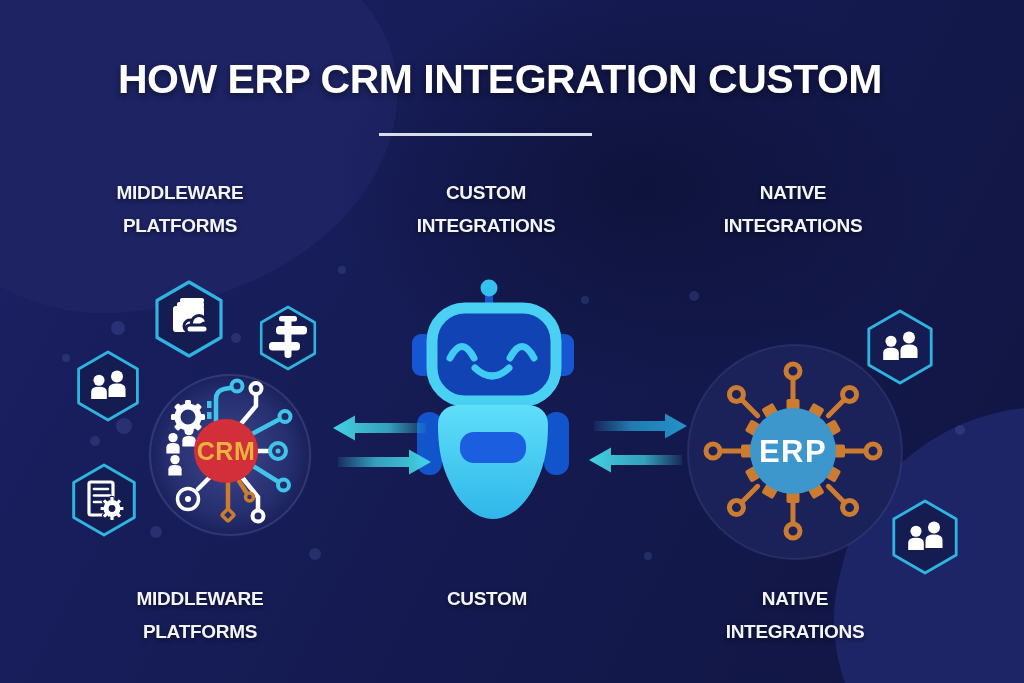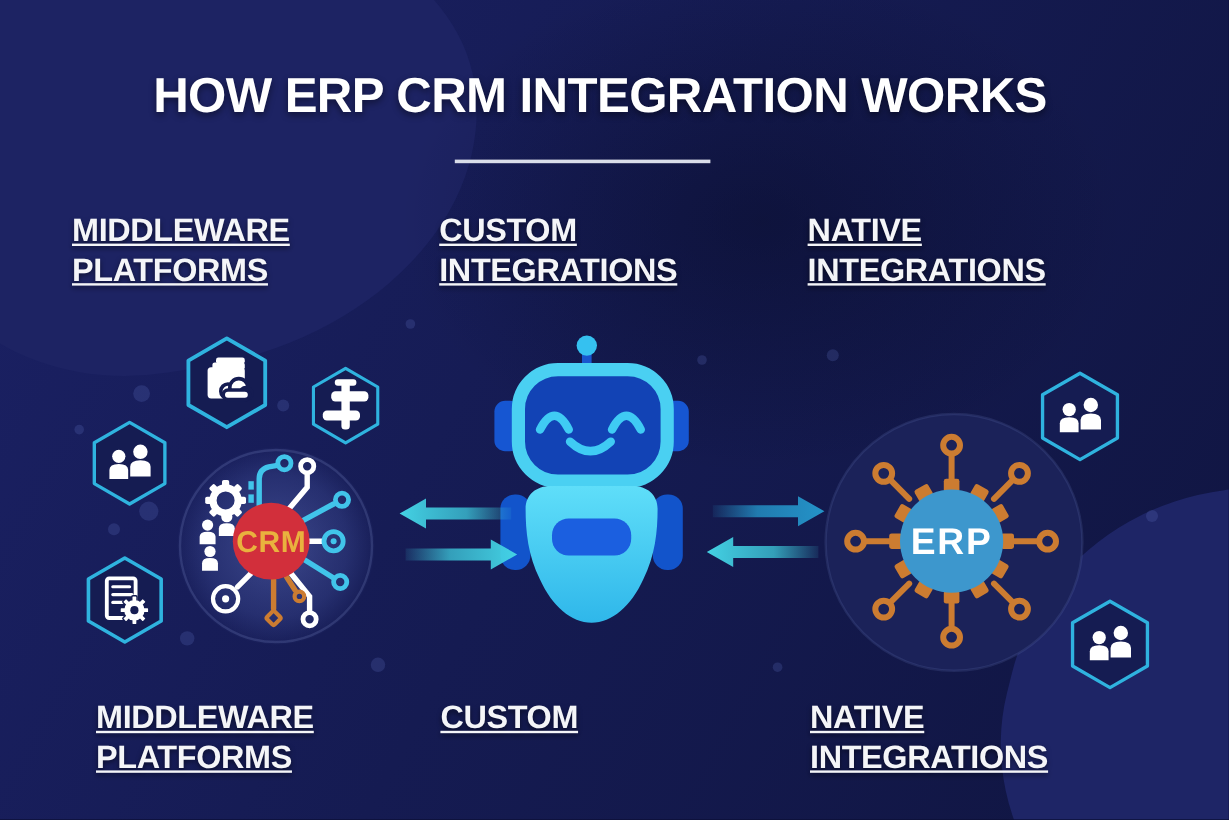--- a/index.html
+++ b/index.html
@@ -19,23 +19,23 @@
     background:#1e2566; border-radius: 52% 48% 42% 58% / 48% 44% 52% 48%;
     transform: rotate(14deg); }
   .dot { position:absolute; border-radius:50%; background: rgba(100,120,200,0.22); }
   .title {
     position:absolute; left:0; top:56px; width:1000px; text-align:center;
     color:#ffffff; font-size:41px; font-weight:700; letter-spacing:-0.5px;
     text-shadow: 0 3px 6px rgba(0,0,0,0.45);
   }
   .title-underline { position:absolute; left:379px; top:133px; width:213px; height:3px;
     background:#d9dde9; }
-  .col-label { position:absolute; width:240px; text-align:left;
-    color:#f4f5f8; font-size:27px; font-weight:700; line-height:33px;
-    letter-spacing:-0.3px; text-shadow: 0 2px 4px rgba(0,0,0,0.5); text-decoration: underline; }
+  .col-label { position:absolute; width:240px; text-align:center;
+    color:#f4f5f8; font-size:19px; font-weight:700; line-height:33px;
+    letter-spacing:-0.3px; text-shadow: 0 2px 4px rgba(0,0,0,0.5); }
   .hdr { top:176px; }
   .ftr { top:582px; }
   .hdr-left { left:60px; }  .hdr-center { left:366px; }  .hdr-right { left:673px; }
   .ftr-left { left:80px; }  .ftr-center { left:367px; }  .ftr-right { left:675px; }
   .cluster { position:absolute; }
   svg text { font-family:"Liberation Sans", sans-serif; }
 </style>
 </head>
 <body>
 
@@ -50,21 +50,21 @@
   <div class="dot" style="left:116px;top:418px;width:16px;height:16px;"></div>
   <div class="dot" style="left:90px;top:436px;width:10px;height:10px;"></div>
   <div class="dot" style="left:150px;top:526px;width:12px;height:12px;"></div>
   <div class="dot" style="left:309px;top:548px;width:12px;height:12px;"></div>
   <div class="dot" style="left:689px;top:291px;width:10px;height:10px;"></div>
   <div class="dot" style="left:644px;top:552px;width:8px;height:8px;"></div>
   <div class="dot" style="left:581px;top:296px;width:8px;height:8px;"></div>
   <div class="dot" style="left:955px;top:425px;width:10px;height:10px;"></div>
   <div class="dot" style="left:338px;top:266px;width:8px;height:8px;"></div>
 
-  <div class="title">HOW ERP CRM INTEGRATION WORKS</div>
+  <div class="title">HOW ERP CRM INTEGRATION CUSTOM</div>
   <div class="title-underline"></div>
 
   <div class="col-label hdr hdr-left">
     <div>MIDDLEWARE</div>
     <div>PLATFORMS</div>
   </div>
   <div class="col-label hdr hdr-center">
     <div>CUSTOM</div>
     <div>INTEGRATIONS</div>
   </div>

